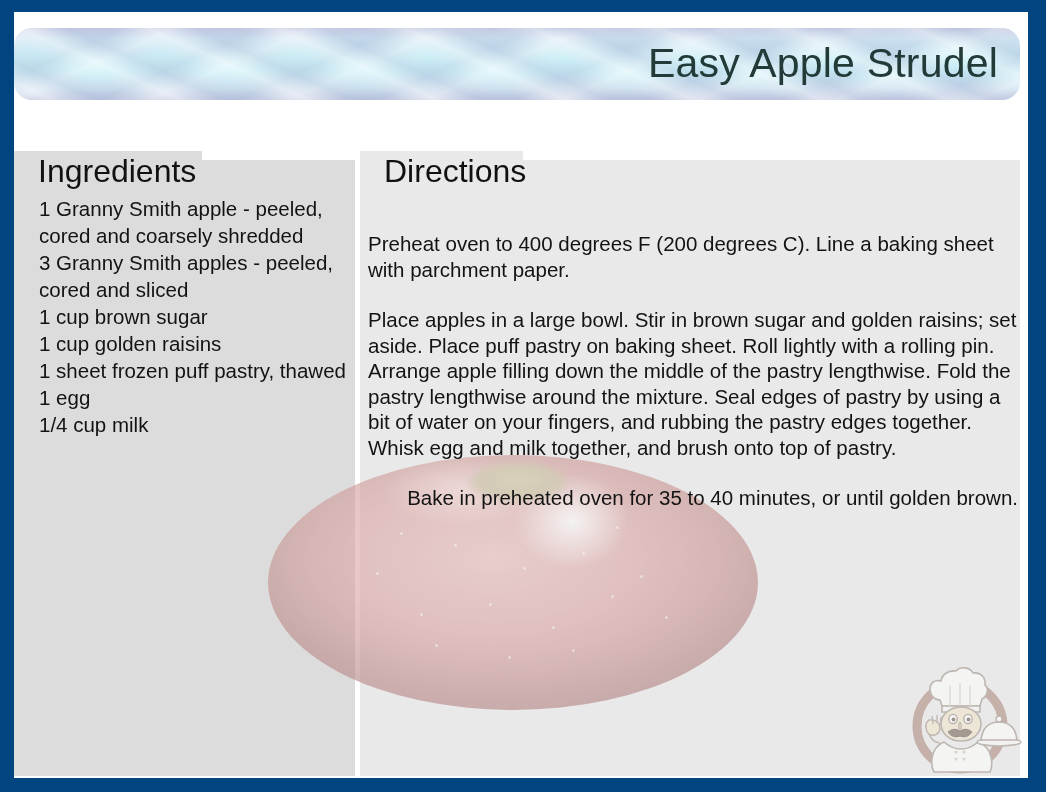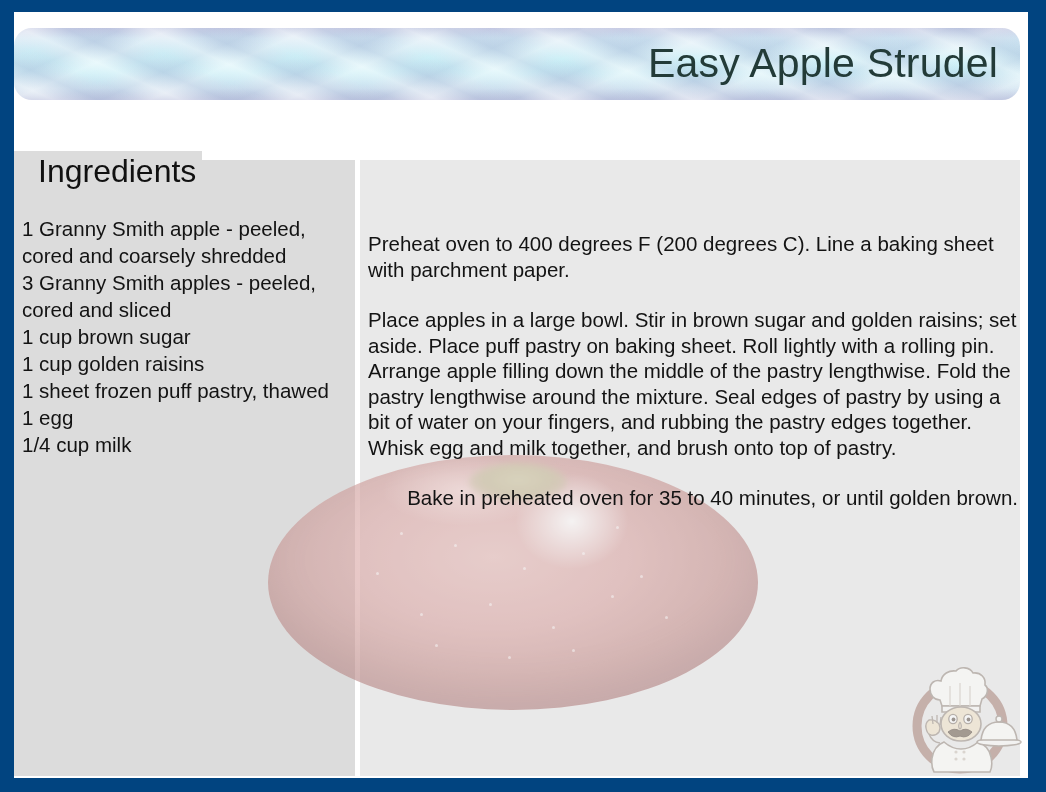--- a/index.html
+++ b/index.html
@@ -111,28 +111,27 @@
   }
   #directions-heading {
     left: 360px;
     width: 163px;
     background: #e9e9e9;
   }
 
   
   #ingredients-list {
     position: absolute;
-    left: 22px;
+    left: 39px;
     top: 195px;
     width: 330px;
     font-size: 20.5px;
     line-height: 27px;
     color: #131313;
     white-space: pre-line;
-    margin-top: 20px;
   }
 
   #directions-body {
     position: absolute;
     left: 368px;
     top: 194px;
     width: 650px;
     font-size: 20.5px;
     line-height: 25.5px;
     color: #131313;
@@ -219,20 +218,21 @@
 
   <div id="banner">
     <div id="banner-title">Easy Apple Strudel</div>
   </div>
 
   <div id="ingredients-panel" class="panel"></div>
   <div id="gutter"></div>
   <div id="directions-panel" class="panel"></div>
 
   <div id="ingredients-heading" class="panel-heading">Ingredients</div>
+  <div id="directions-heading" class="panel-heading">Directions</div>
 
   <div id="ingredients-list">1 Granny Smith apple - peeled,
 cored and coarsely shredded
 3 Granny Smith apples - peeled,
 cored and sliced
 1 cup brown sugar
 1 cup golden raisins
 1 sheet frozen puff pastry, thawed
 1 egg
 1/4 cup milk</div>

